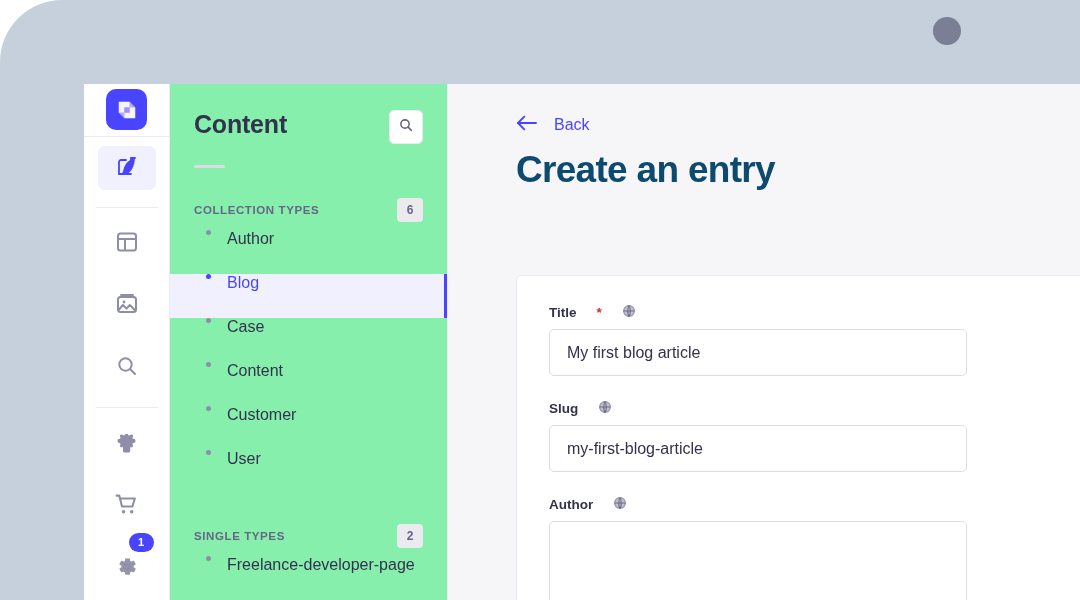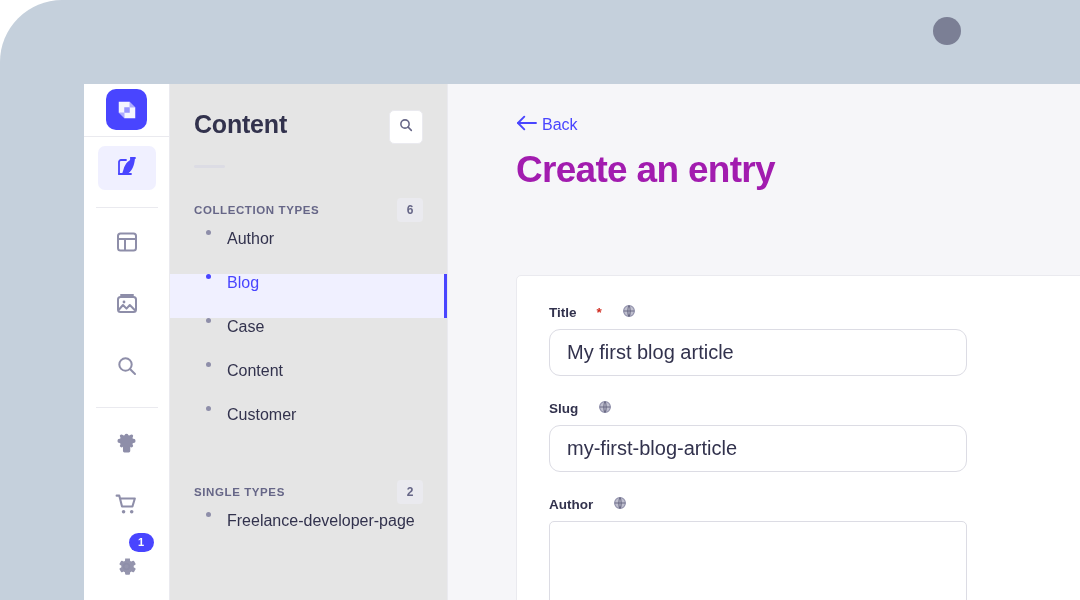--- a/index.html
+++ b/index.html
@@ -84,21 +84,21 @@
     color: #fff;
     font-size: 11px; font-weight: bold;
     display: flex; align-items: center; justify-content: center;
     line-height: 1;
   }
 
   
   #content-panel {
     width: 278px;
     flex: 0 0 278px;
-    background: #e5e5e5;
+    background: #86efac;
     border-right: 1px solid #eaeaef;
     position: relative;
   }
   .panel-header {
     padding: 26px 24px 0 24px;
     display: flex; align-items: flex-start; justify-content: space-between;
   }
   .panel-title {
     font-size: 25px;
     font-weight: bold;
@@ -171,32 +171,32 @@
 
   
   #main-area {
     flex: 1 1 auto;
     background: #f6f6f9;
     position: relative;
     overflow: hidden;
   }
   .back-link {
     display: flex; align-items: center;
-    gap: 4px;
+    gap: 16px;
     margin: 30px 0 0 68px;
     color: #4945ff;
     font-size: 16px;
     cursor: pointer;
     width: max-content;
   }
   .page-title {
     margin: 14px 0 0 68px;
     font-size: 37px;
     font-weight: bold;
-    color: #a21caf;
+    color: #0c4a6e;
     letter-spacing: -0.7px;
     line-height: 1.1;
   }
   .page-subtitle {
     margin: 11px 0 0 68px;
     font-size: 17px;
     color: #666687;
   }
 
   
@@ -220,24 +220,24 @@
     font-size: 13.5px;
     font-weight: bold;
     color: #32324d;
     margin-bottom: 9px;
     height: 16px;
   }
   .req-star { color: #d02b20; font-weight: bold; }
   .text-input {
     width: 418px; height: 47px;
     border: 1px solid #dcdce4;
-    border-radius: 11px;
+    border-radius: 5px;
     background: #ffffff;
     padding: 4px 17px;
-    font-size: 20px;
+    font-size: 16px;
     color: #32324d;
     font-family: "Liberation Sans", sans-serif;
     outline: none;
   }
   .text-area {
     width: 418px; height: 146px;
     border: 1px solid #dcdce4;
     border-radius: 5px;
     background: #ffffff;
     padding: 13px 17px;
@@ -379,20 +379,24 @@
           <span class="dot"></span>
           <span class="nav-label">Case</span>
         </div>
         <div class="nav-item">
           <span class="dot"></span>
           <span class="nav-label">Content</span>
         </div>
         <div class="nav-item">
           <span class="dot"></span>
           <span class="nav-label">Customer</span>
+        </div>
+        <div class="nav-item">
+          <span class="dot"></span>
+          <span class="nav-label">User</span>
         </div>
       </div>
 
       <div class="group-header">
         <span class="group-label">SINGLE TYPES</span>
         <span class="group-count">2</span>
       </div>
       <div class="nav-list">
         <div class="nav-item">
           <span class="dot"></span>

